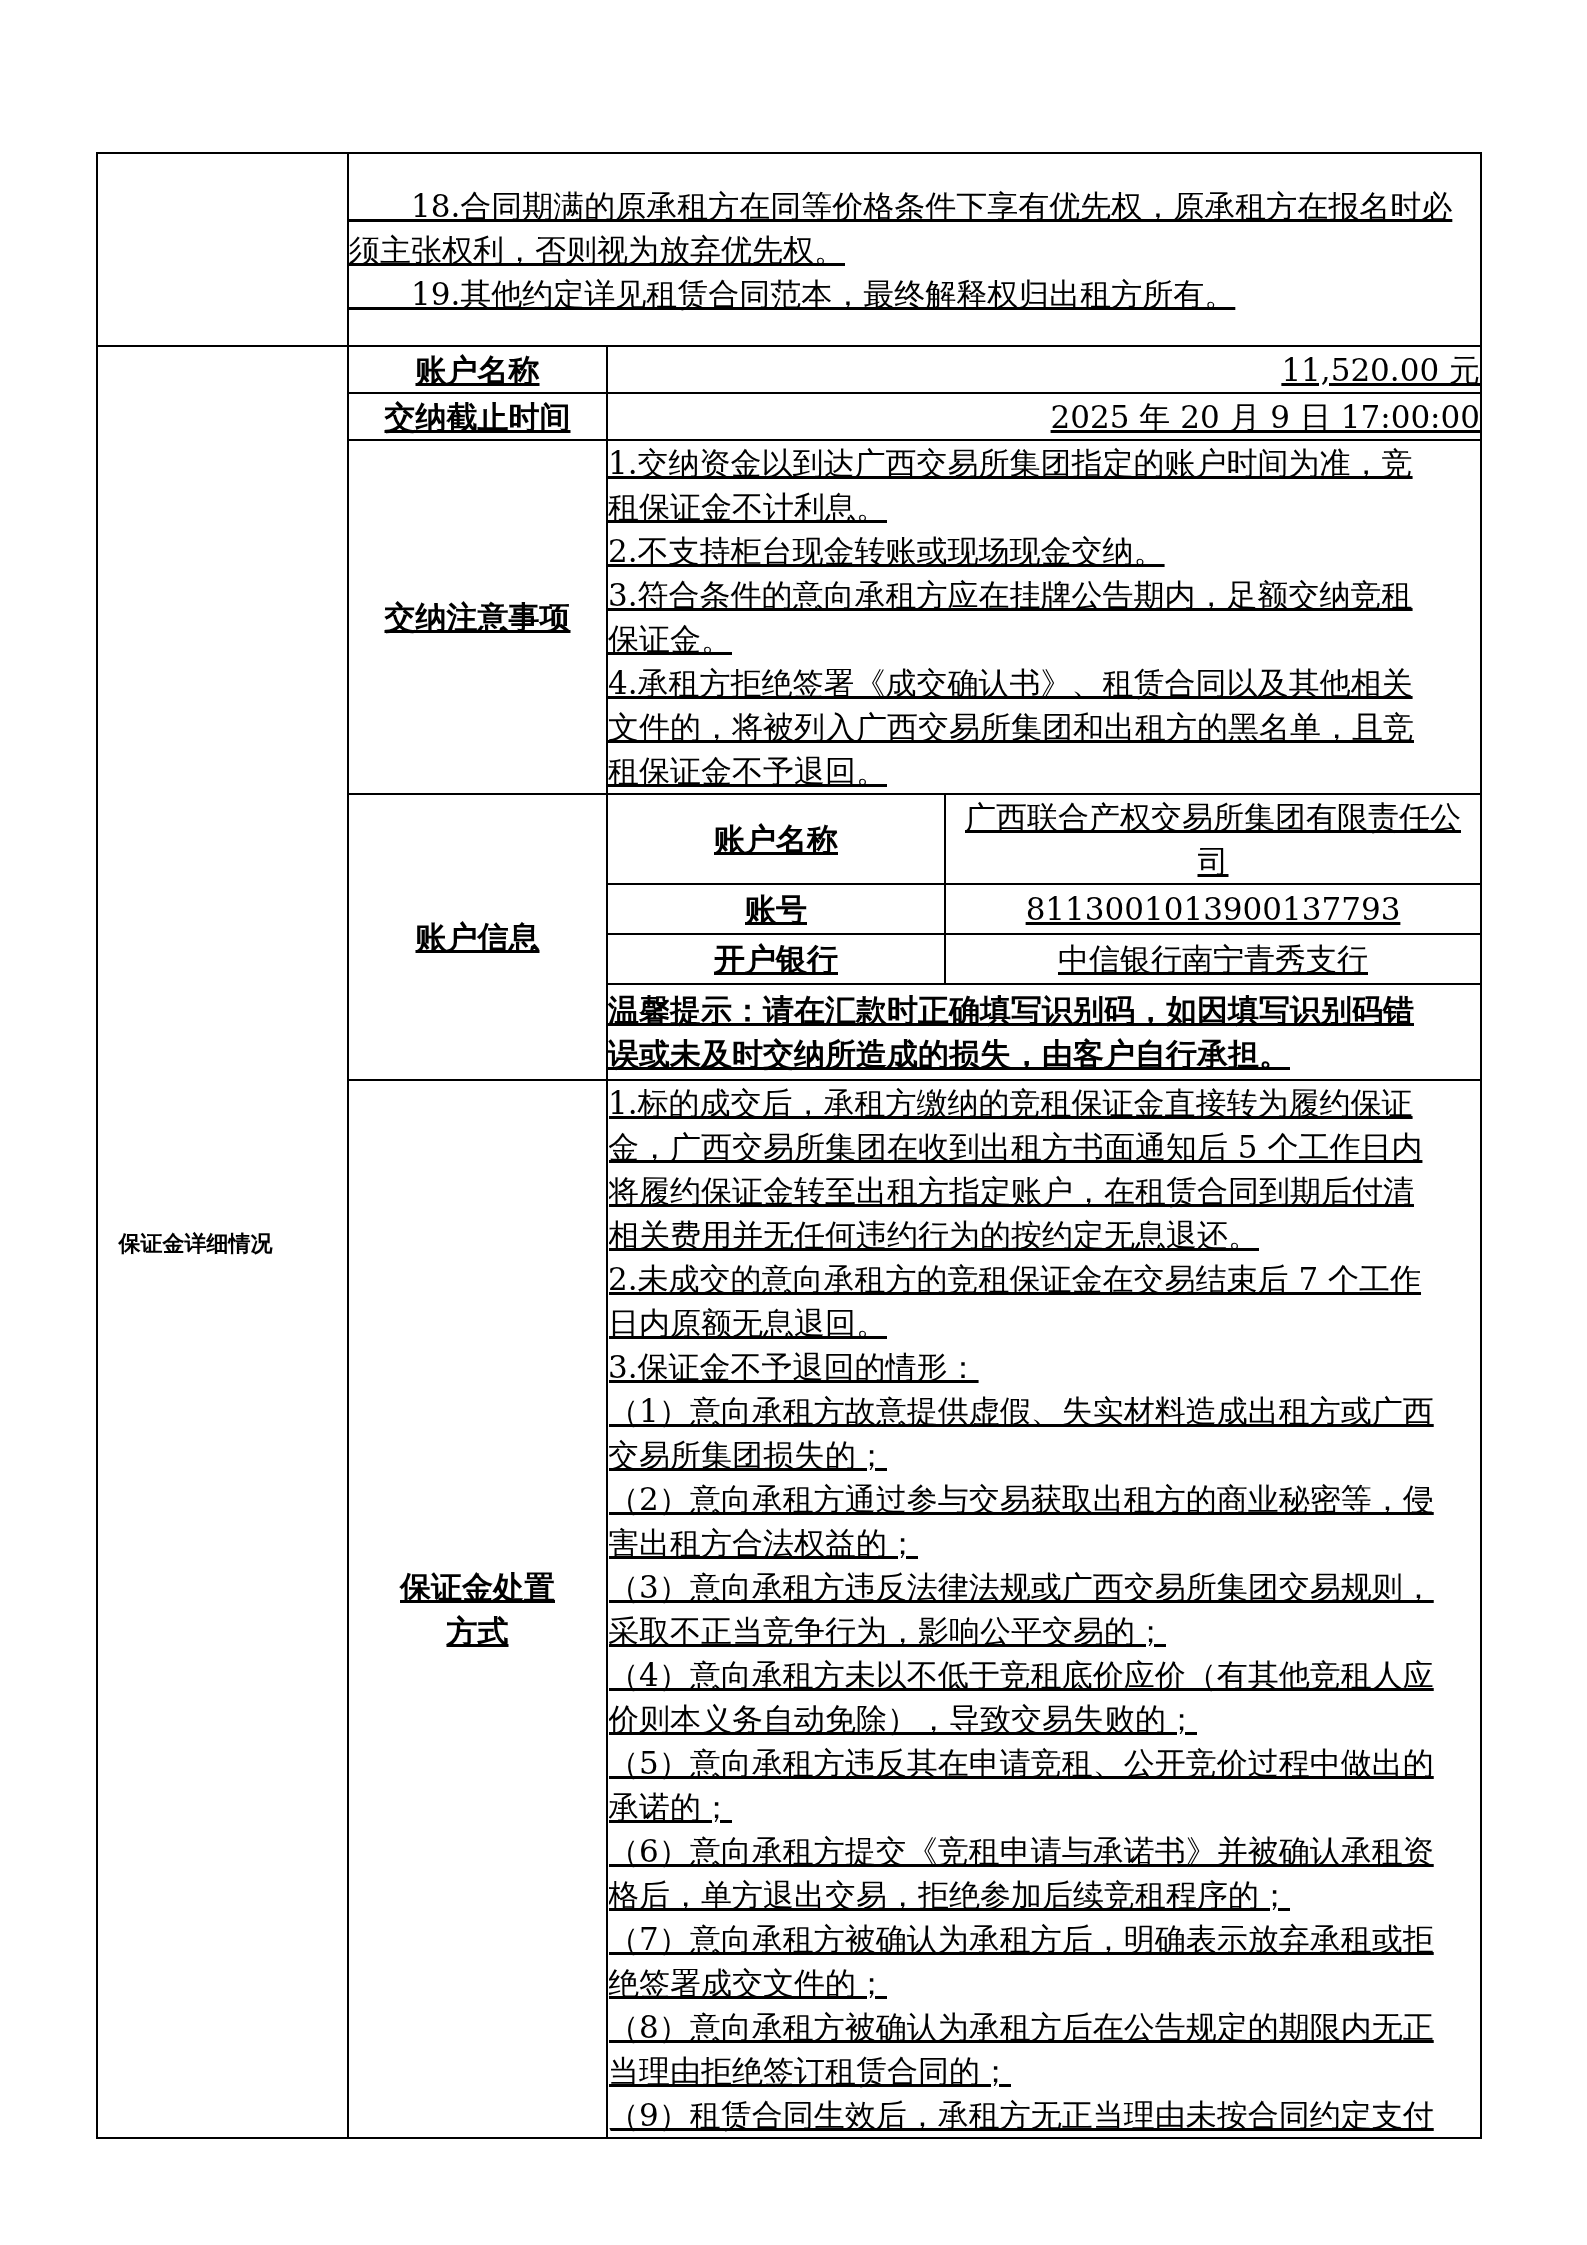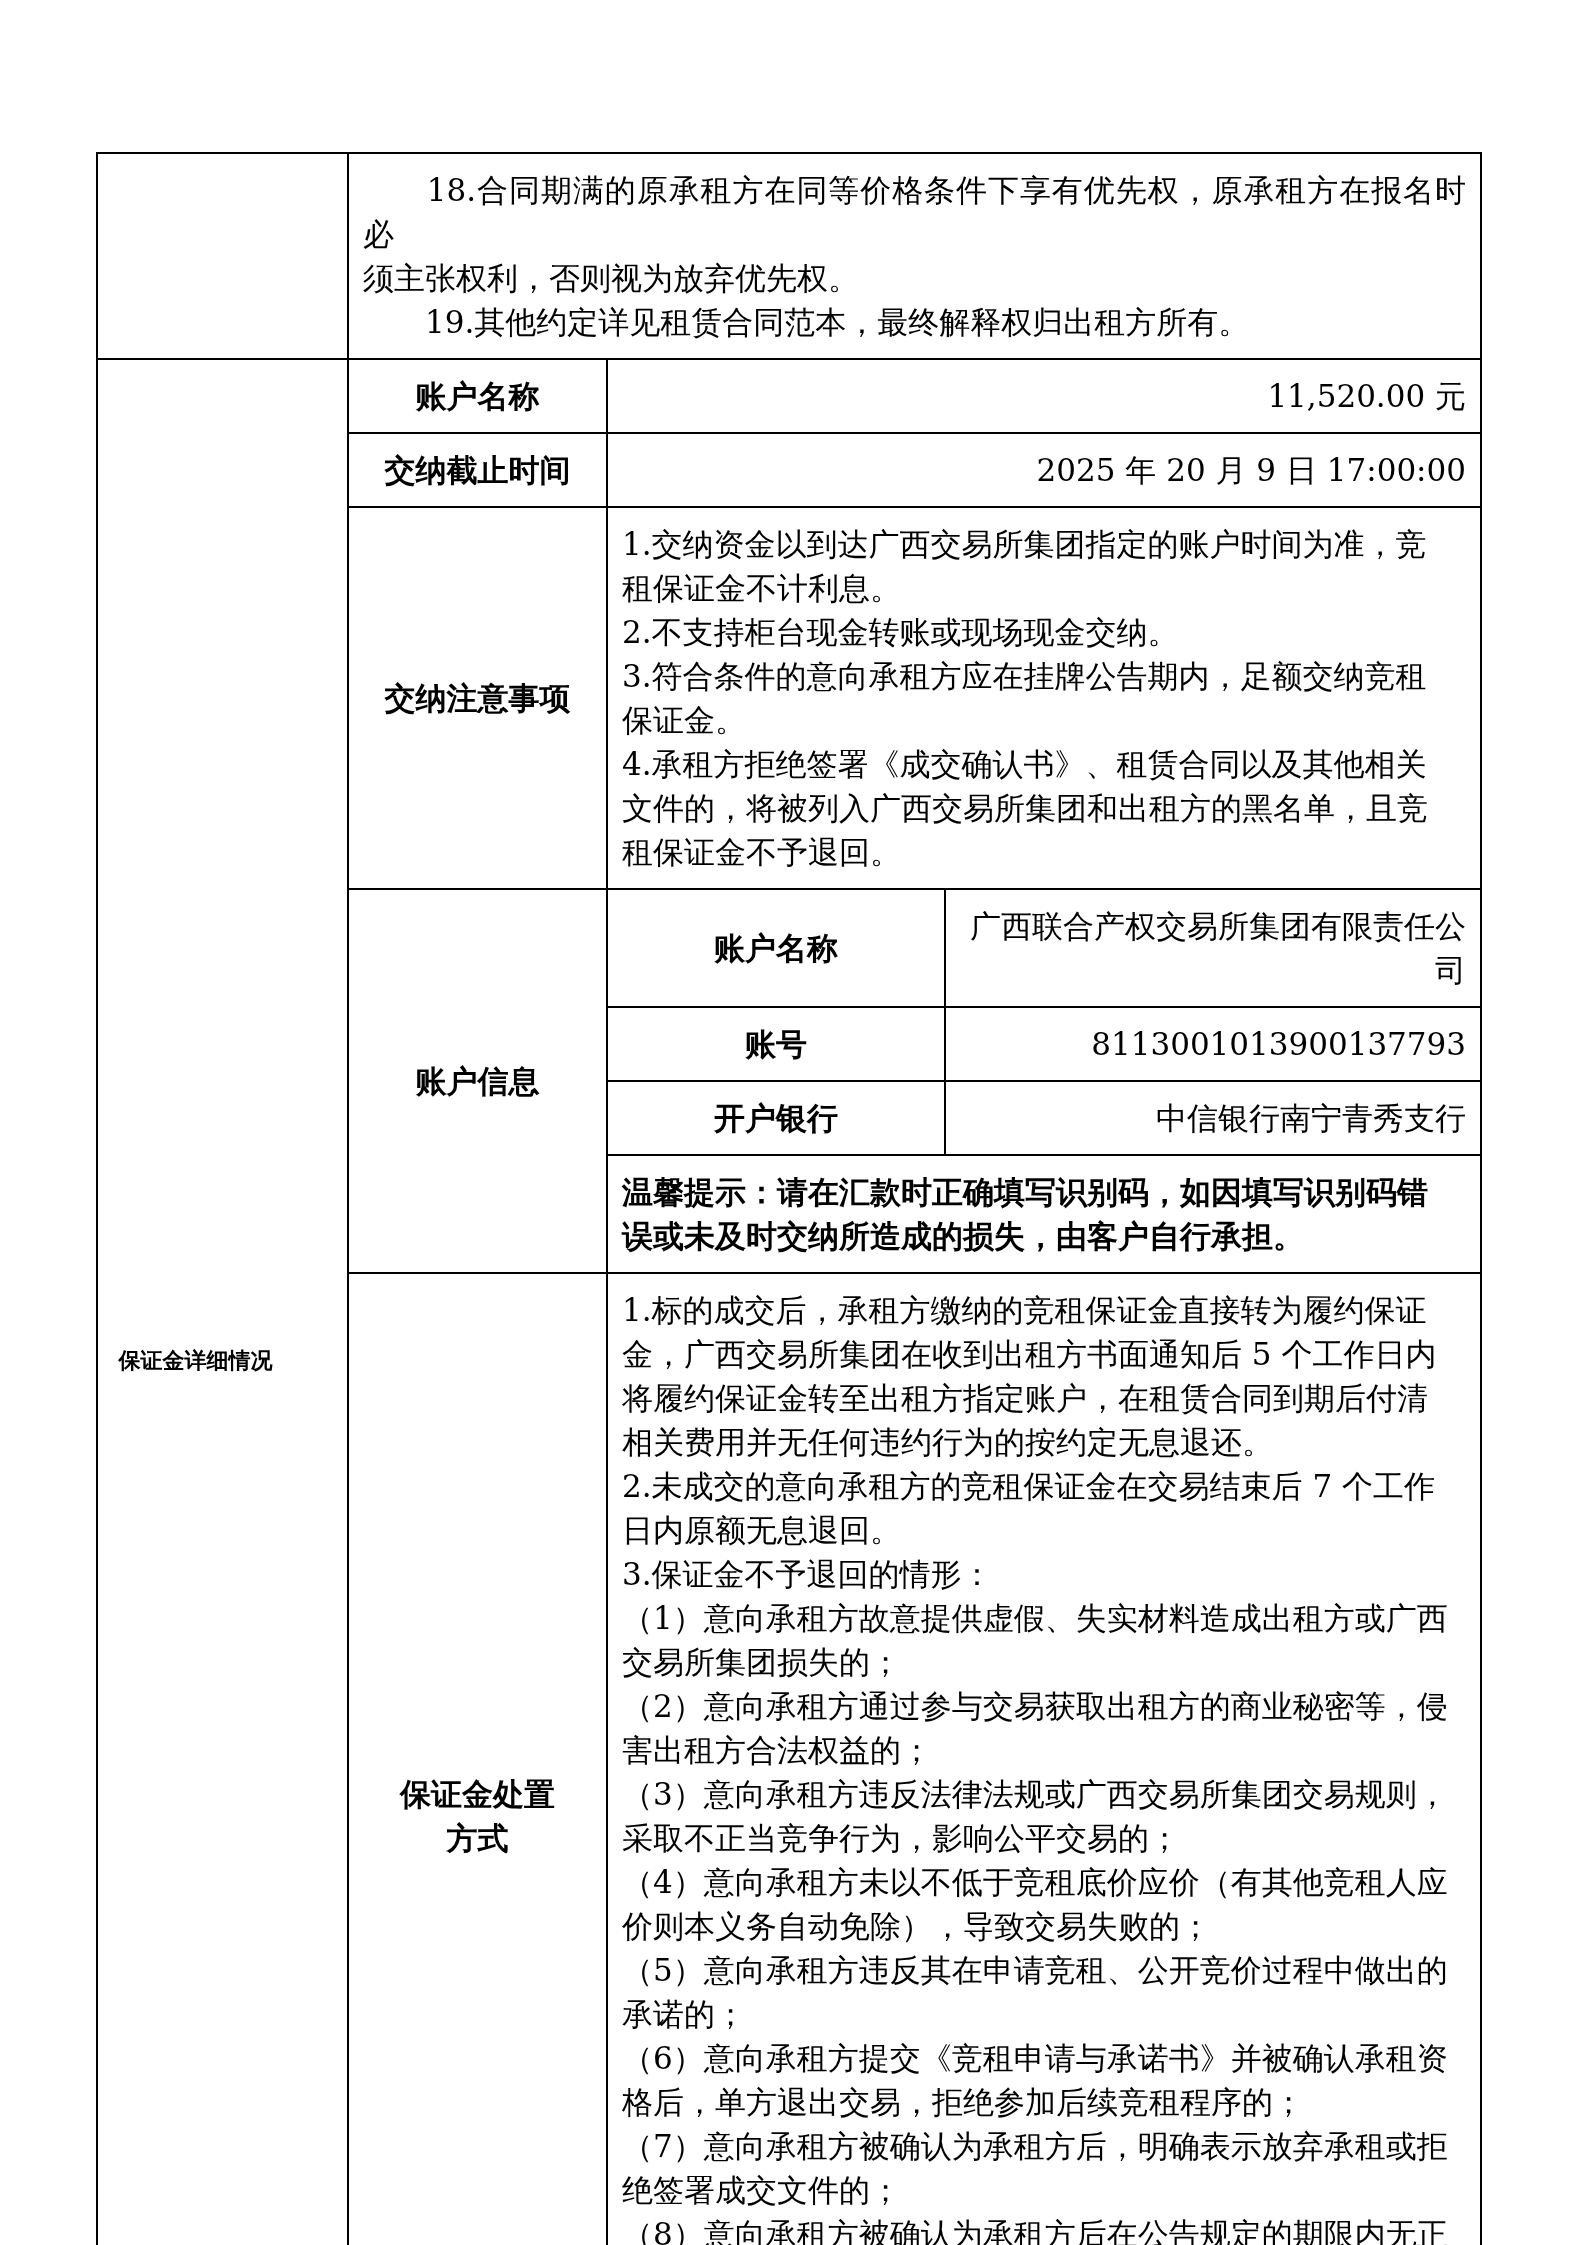--- a/index.html
+++ b/index.html
@@ -1,27 +1,27 @@
 <!DOCTYPE html>
 <html><head>
 <meta charset="utf-8">
 <style>
   html,body{margin:0;padding:0;background:#fff;}
   #page{position:relative;width:1587px;height:2245px;background:#ffffff;overflow:hidden;
         font-family:"DejaVu Serif","Liberation Serif",serif;color:#000;}
   table.doc{position:absolute;left:96px;top:152px;width:1384px;border-collapse:collapse;table-layout:fixed;}
-  table.doc td{border:2px solid #000;padding:14px;vertical-align:middle;font-size:31px;line-height:44px;
-               overflow:hidden;word-break:break-all;}
+  table.doc td{border:2px solid #000;padding:0;vertical-align:middle;font-size:31px;line-height:44px;
+               overflow:hidden;word-break:break-all;text-decoration:underline;}
   td.lbl{font-weight:bold;text-align:center;}
   td.content{vertical-align:top;text-align:left;padding:4px 12px 4px 14px;white-space:pre-line;text-align:justify;text-justify:inter-character;}
   td.center-val{text-align:right;}
   td.clauses{vertical-align:top;padding:8px 12px 4px 10px;white-space:pre-line;line-height:63px;text-align:justify;text-justify:inter-character;}
   td.notes-cell{line-height:44px;margin-left:25px;}
   td.disposal-cell{line-height:42px;padding-top:6px;border-radius:13px;}
-  td.acct-val{text-align:right;padding:2px 8px 2px 14px;white-space:pre-line;vertical-align:middle;line-height:44px;margin-left:44px;}
+  td.acct-val{text-align:center;padding:2px 8px 2px 14px;white-space:pre-line;vertical-align:middle;line-height:44px;margin-left:44px;}
   td.tip-cell{font-weight:bold;vertical-align:middle;padding:4px 12px 4px 14px;white-space:pre-line;line-height:45px;text-align:left;}
   .seclabel{display:inline-block;width:208px;text-align:justify;text-justify:inter-character;font-weight:bold;
             font-size:22px;line-height:46px;}
   td.sec-cell{text-align:center;vertical-align:middle;}
   td.lbl2{white-space:pre-line;line-height:46px;text-align:center;}
 </style>
 </head>
 <body>
 
 <div id="page">

